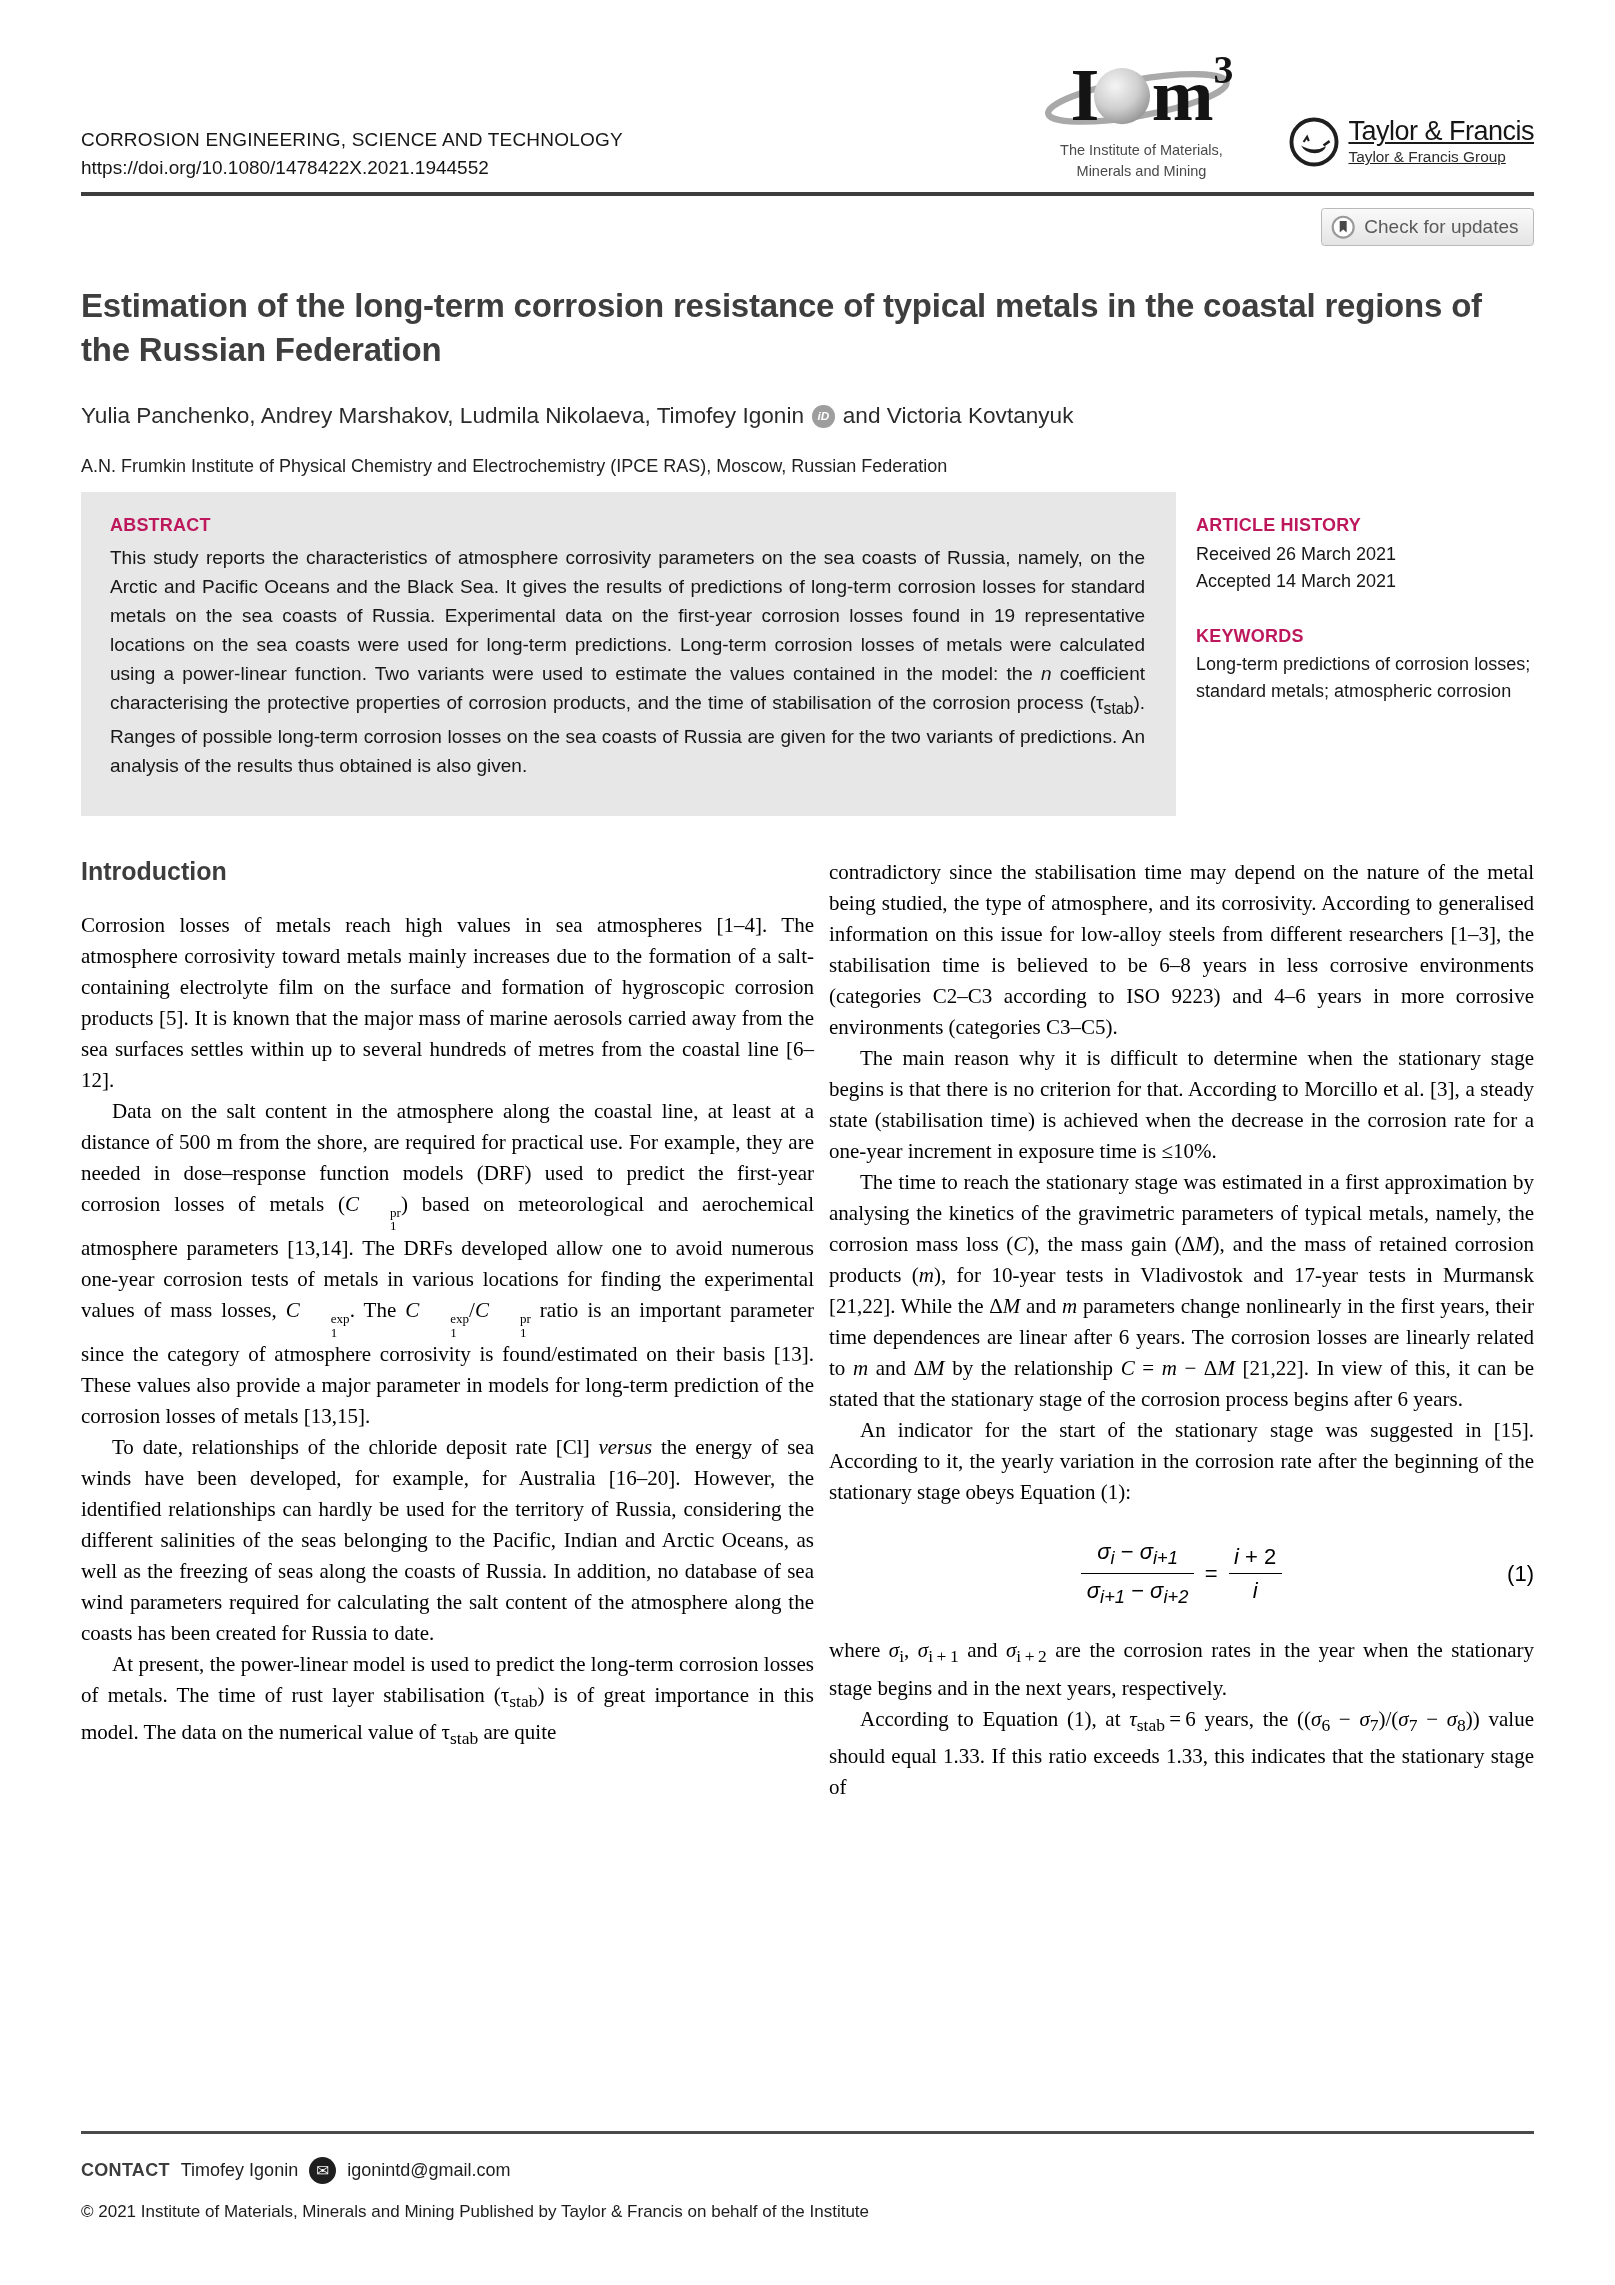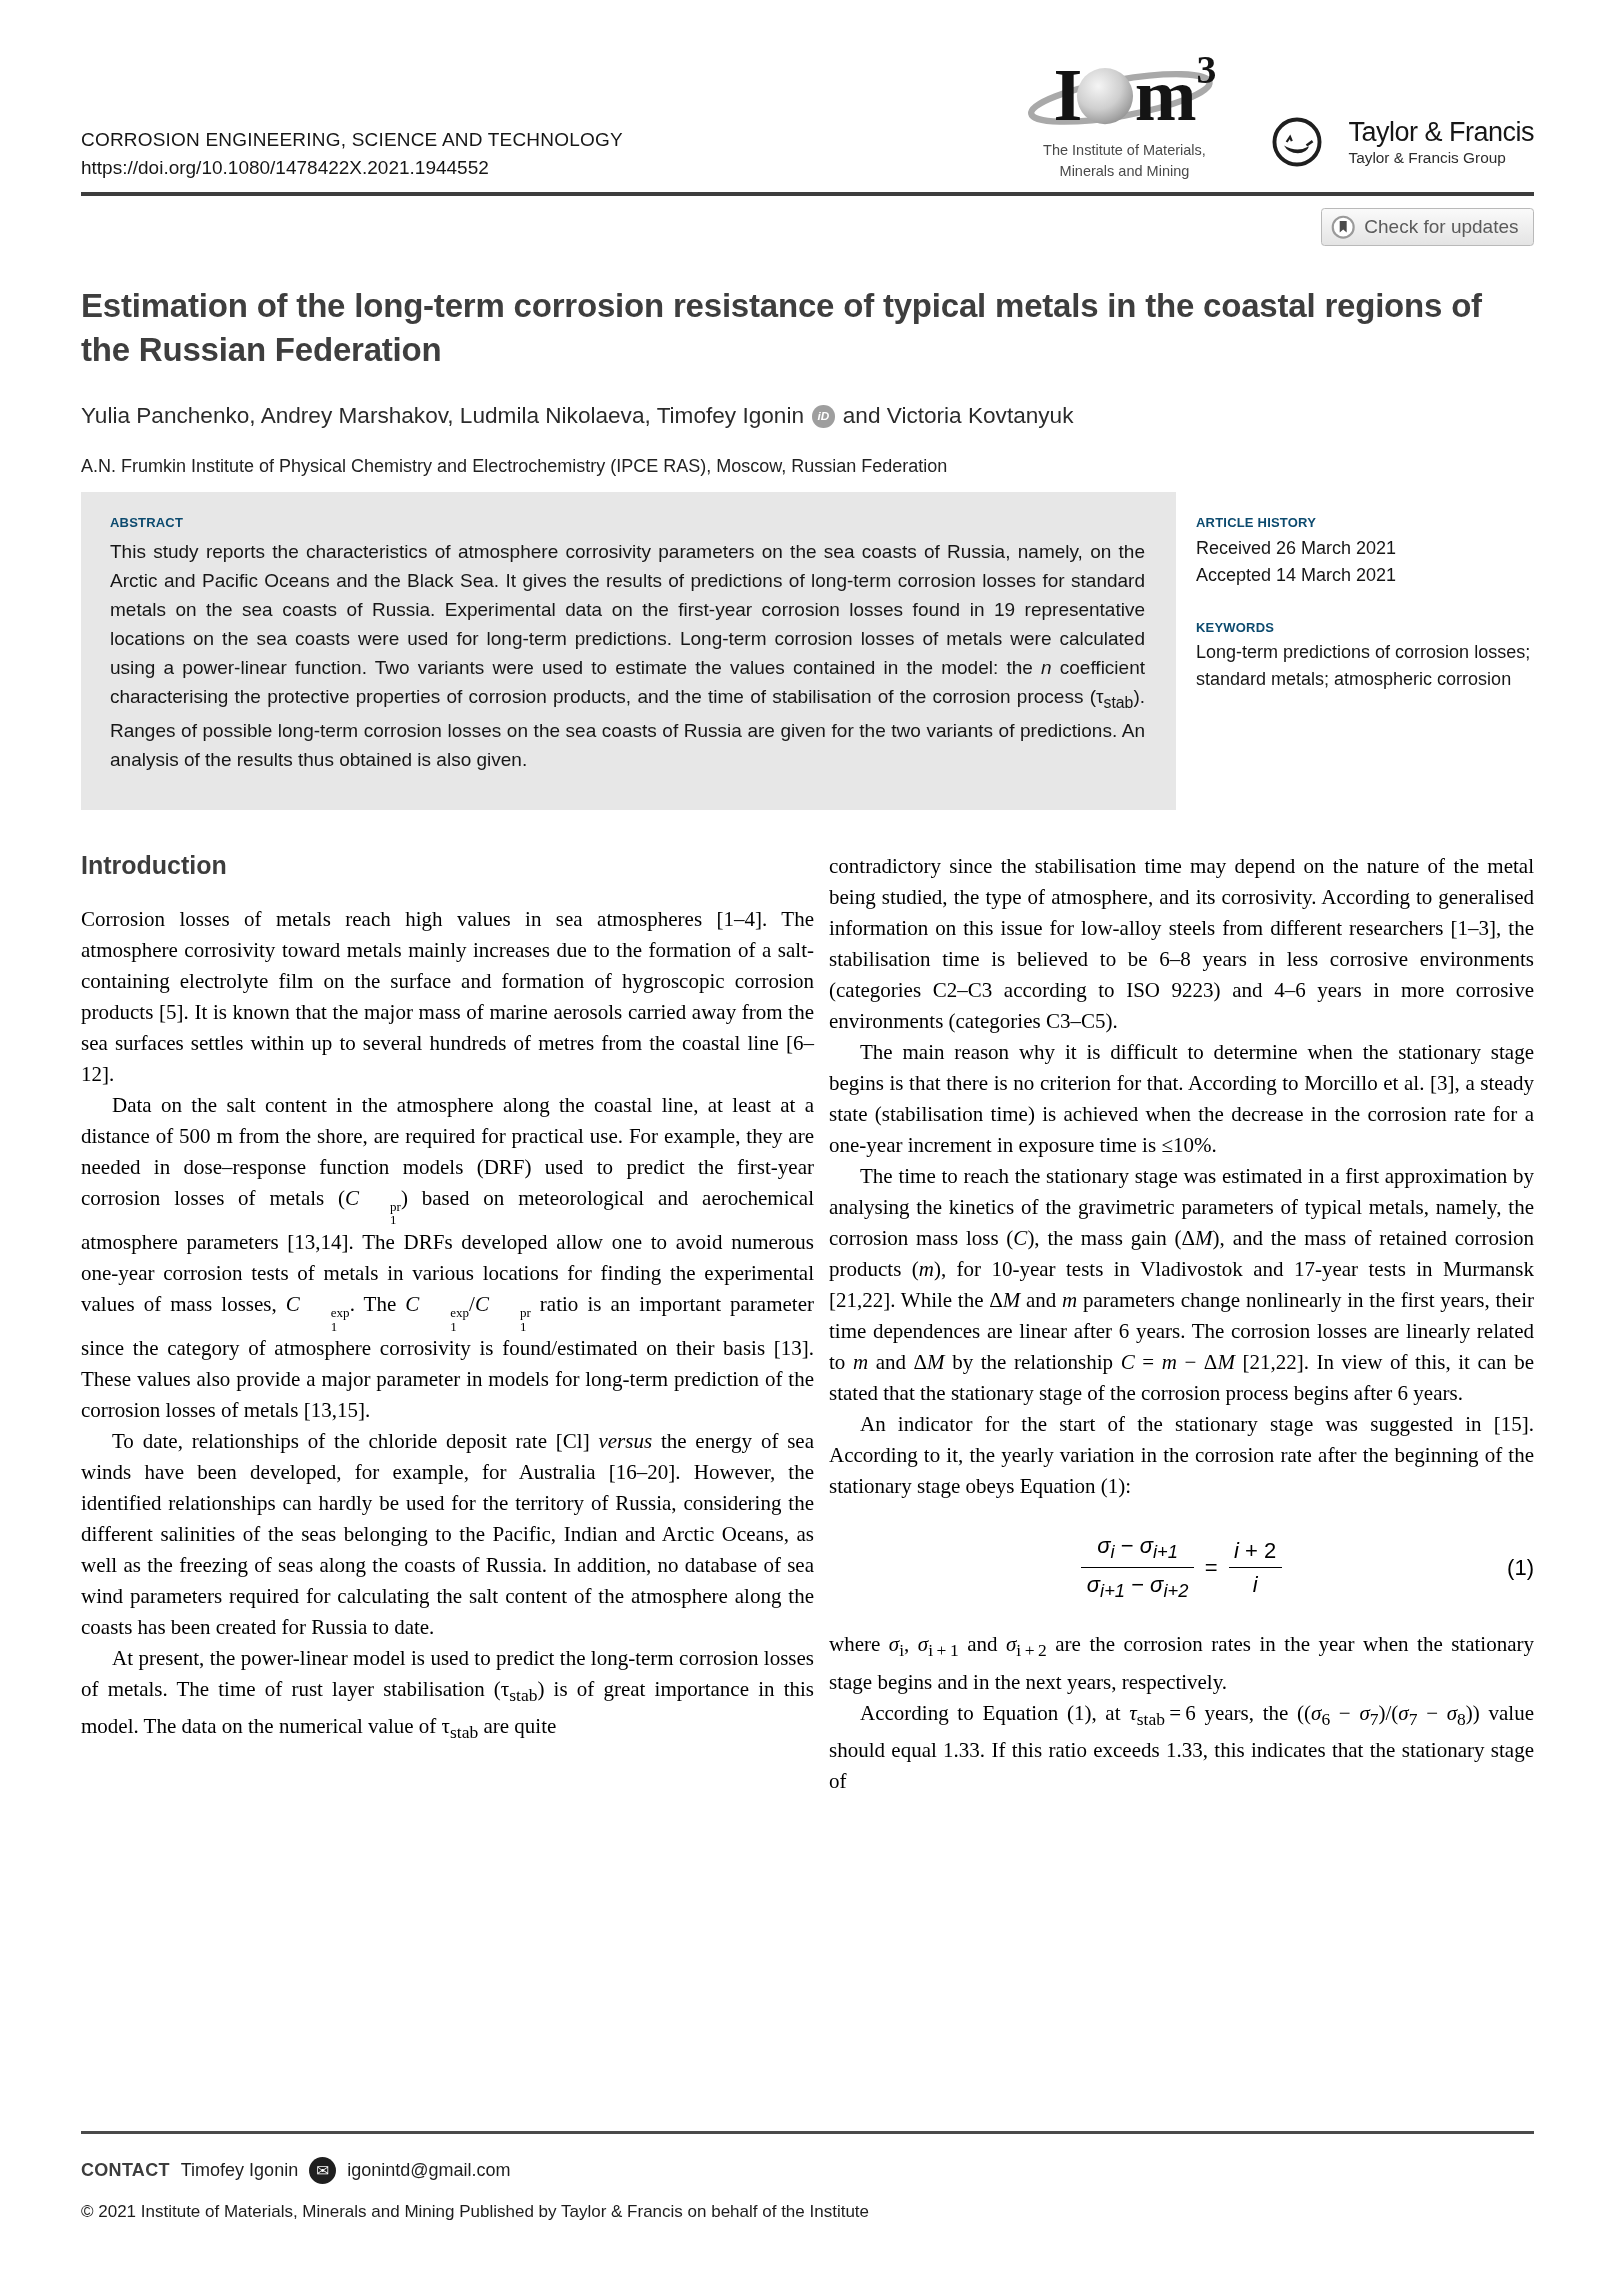--- a/index.html
+++ b/index.html
@@ -14,21 +14,21 @@
     padding:0 82px 0 81px;
   }
   
   .masthead{display:flex;justify-content:space-between;align-items:flex-end;margin-top:47px;height:134px;}
   .mast-left{padding-bottom:1.8px;}
   .journal-title{font-size:19px;letter-spacing:0.2px;color:#161616;font-stretch:condensed;}
   .doi{font-size:19px;margin-top:6.3px;color:#161616;}
   .mast-logos{display:flex;align-items:flex-end;gap:42px;}
   .iom3-wrap{text-align:center;}
   .iom3-institute{font-size:14.5px;line-height:19px;color:#4a4a4a;margin-top:1.8px;}
-  .tf-wrap{display:flex;align-items:center;gap:25px;padding-bottom:12.7px;}
+  .tf-wrap{display:flex;align-items:flex-start;gap:8px;padding-bottom:12.7px;text-decoration:underline;}
   .tf-text-name{font-size:27px;color:#161616;letter-spacing:-0.5px;}
   .tf-text-group{font-size:15.4px;color:#2c2c2c;margin-top:0.9px;}
   .head-rule{height:3.6px;background:#3d3d3d;margin-top:11px;}
   
   .update-row{display:flex;justify-content:flex-end;margin-top:12.7px;height:38px;}
   .update-btn{
     display:inline-flex;align-items:center;gap:9px;
     border:1.8px solid #b9b9b9;border-radius:3.6px;
     background:linear-gradient(#fafafa,#e4e4e4);
     padding:3.6px 14.5px 3.6px 9px;cursor:pointer;
@@ -37,21 +37,21 @@
   .update-label{font-size:19px;color:#5a5a5a;}
   
   .title{font-size:33px;line-height:44px;font-weight:bold;color:#3e3e3e;margin:38px 0 0 0;max-width:1411px;letter-spacing:-0.2px;}
   .authors{margin-top:31px;font-size:22.6px;color:#2b2b2b;display:flex;align-items:center;gap:8.1px;flex-wrap:wrap;}
   .orcid{display:inline-flex;width:22.6px;height:22.6px;border-radius:50%;background:#9e9e9e;color:#ffffff;
          align-items:center;justify-content:center;font-size:11.8px;font-weight:bold;font-style:italic;}
   .affiliation{margin-top:27px;font-size:18px;color:#222222;}
   
   .abstract-row{display:flex;gap:20px;margin-top:14.5px;align-items:flex-start;}
   .abstract-box{width:1095px;box-sizing:border-box;background:#e7e7e7;padding:23.5px 31px 36px 29px;}
-  .mini-heading{font-size:13px;font-weight:bold;color:#0c4a6e;letter-spacing:0.2px;font-stretch:condensed;}
+  .mini-heading{font-size:18px;font-weight:bold;color:#be185d;letter-spacing:0.2px;font-stretch:condensed;}
   .abstract-text{font-size:19px;line-height:29px;text-align:justify;color:#161616;margin:6.3px 0 0 0;}
   .side-col{flex:1;padding-top:23.5px;}
   .side-block-text{font-size:18px;line-height:27px;color:#161616;margin-top:4.5px;}
   .side-gap{height:31px;}
   
   .columns{display:flex;gap:15px;margin-top:41px;}
   .col-left{width:733px;}
   .col-right{flex:1;}
   .intro-heading{font-size:25px;font-weight:bold;color:#3d3d3d;margin:0 0 23.5px 0;}
   .body-p{

